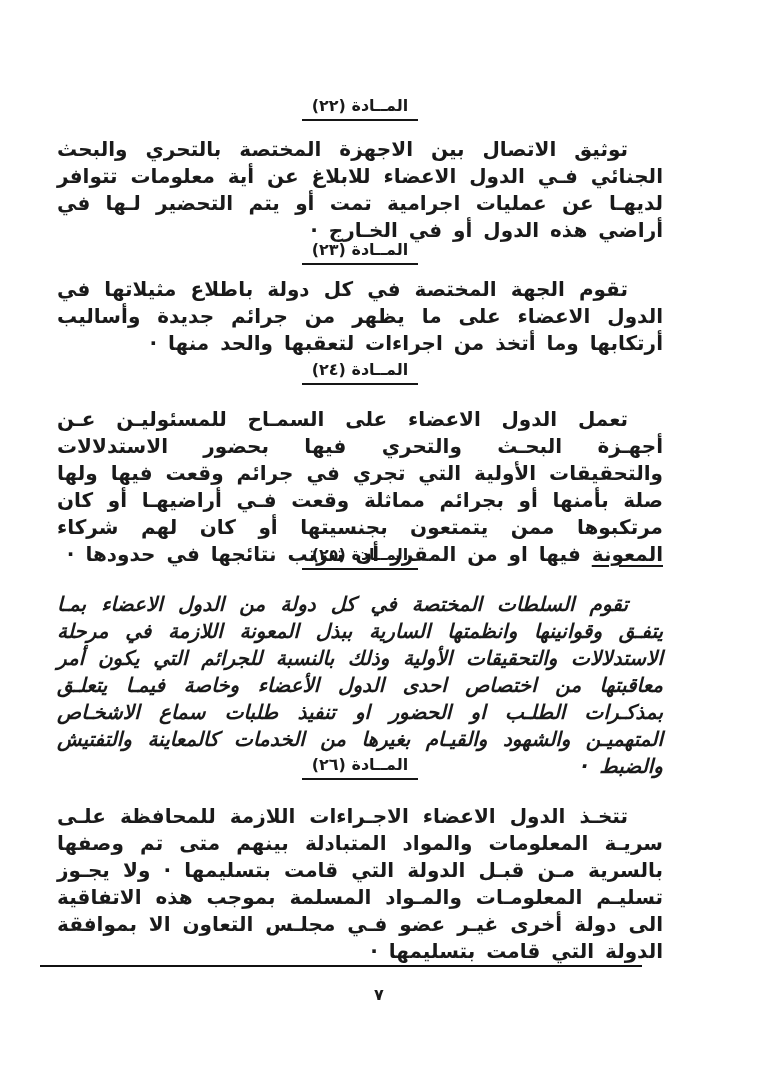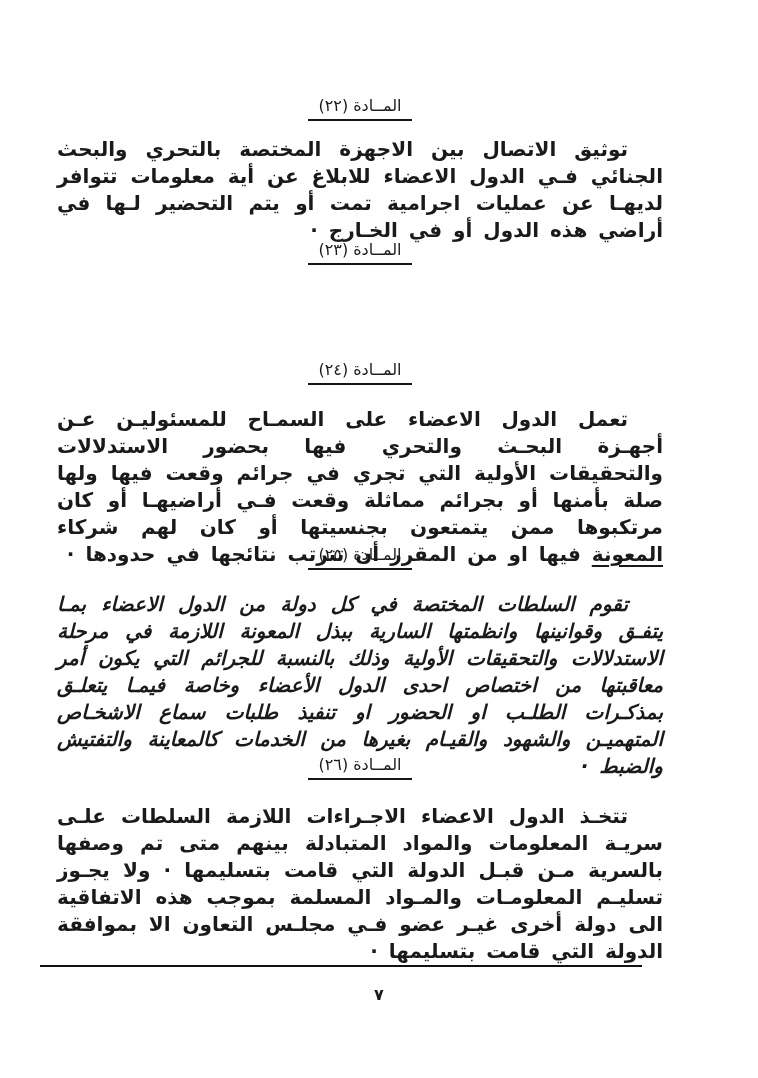--- a/index.html
+++ b/index.html
@@ -20,21 +20,21 @@
   }
   .title-row {
     position: absolute;
     left: 57px;
     right: 95px;
     text-align: center;
   }
   .article-title {
     display: inline-block;
     font-size: 16px;
-    font-weight: normal;
+    font-weight: bold;
     letter-spacing: 0.5px;
     border-bottom: 2px solid #161616;
     padding: 0 10px 4px 10px;
   }
   .para {
     position: absolute;
     left: 57px;
     right: 95px;
     margin: 0;
     font-size: 20px;
@@ -83,32 +83,33 @@
 <div class="page">
 
   <div class="title-row t22">
     <span class="article-title">المــادة (٢٢)</span>
   </div>
   <p class="para p22">توثيق الاتصال بين الاجهزة المختصة بالتحري والبحث الجنائي فـي الدول الاعضاء للابلاغ عن أية معلومات تتوافر لديهـا عن عمليات اجرامية تمت أو يتم التحضير لـها في أراضي هذه الدول أو في الخـارج ·</p>
 
   <div class="title-row t23">
     <span class="article-title">المــادة (٢٣)</span>
   </div>
+  <p class="para p23">تقوم الجهة المختصة في كل دولة باطلاع مثيلاتها في الدول الاعضاء على ما يظهر من جرائم جديدة وأساليب أرتكابها وما أتخذ من اجراءات لتعقبها والحد منها ·</p>
 
   <div class="title-row t24">
     <span class="article-title">المــادة (٢٤)</span>
   </div>
   <p class="para p24"><span>تعمل الدول الاعضاء على السمـاح للمسئوليـن عـن أجهـزة البحـث والتحري فيها بحضور الاستدلالات والتحقيقات الأولية التي تجري في جرائم وقعت فيها ولها صلة بأمنها أو بجرائم مماثلة وقعت فـي أراضيهـا أو كان مرتكبوها ممن يتمتعون بجنسيتها أو كان لهم شركاء </span><span class="underlined-word">المعونة</span><span> فيها او من المقرر أن تترتب نتائجها في حدودها ·</span></p>
 
   <div class="title-row t25">
     <span class="article-title">المــادة (٢٥)</span>
   </div>
   <p class="para p25">تقوم السلطات المختصة في كل دولة من الدول الاعضاء بمـا يتفـق وقوانينها وانظمتها السارية ببذل المعونة اللازمة في مرحلة الاستدلالات والتحقيقات الأولية وذلك بالنسبة للجرائم التي يكون أمر معاقبتها من اختصاص احدى الدول الأعضاء وخاصة فيمـا يتعلـق بمذكـرات الطلـب او الحضور او تنفيذ طلبات سماع الاشخـاص المتهميـن والشهود والقيـام بغيرها من الخدمات كالمعاينة والتفتيش والضبط ·</p>
 
   <div class="title-row t26">
     <span class="article-title">المــادة (٢٦)</span>
   </div>
-  <p class="para p26">تتخـذ الدول الاعضاء الاجـراءات اللازمة السلطات علـى سريـة المعلومات والمواد المتبادلة بينهم متى تم وصفها بالسرية مـن قبـل الدولة التي قامت بتسليمها · ولا يجـوز تسليـم المعلومـات والمـواد المسلمة بموجب هذه الاتفاقية الى دولة أخرى غيـر عضو فـي مجلـس التعاون الا بموافقة الدولة التي قامت بتسليمها ·</p>
+  <p class="para p26">تتخـذ الدول الاعضاء الاجـراءات اللازمة للمحافظة علـى سريـة المعلومات والمواد المتبادلة بينهم متى تم وصفها بالسرية مـن قبـل الدولة التي قامت بتسليمها · ولا يجـوز تسليـم المعلومـات والمـواد المسلمة بموجب هذه الاتفاقية الى دولة أخرى غيـر عضو فـي مجلـس التعاون الا بموافقة الدولة التي قامت بتسليمها ·</p>
 
   <div class="footer-rule"></div>
   <div class="page-number">٧</div>
 
 </div>
 
 </body></html>

